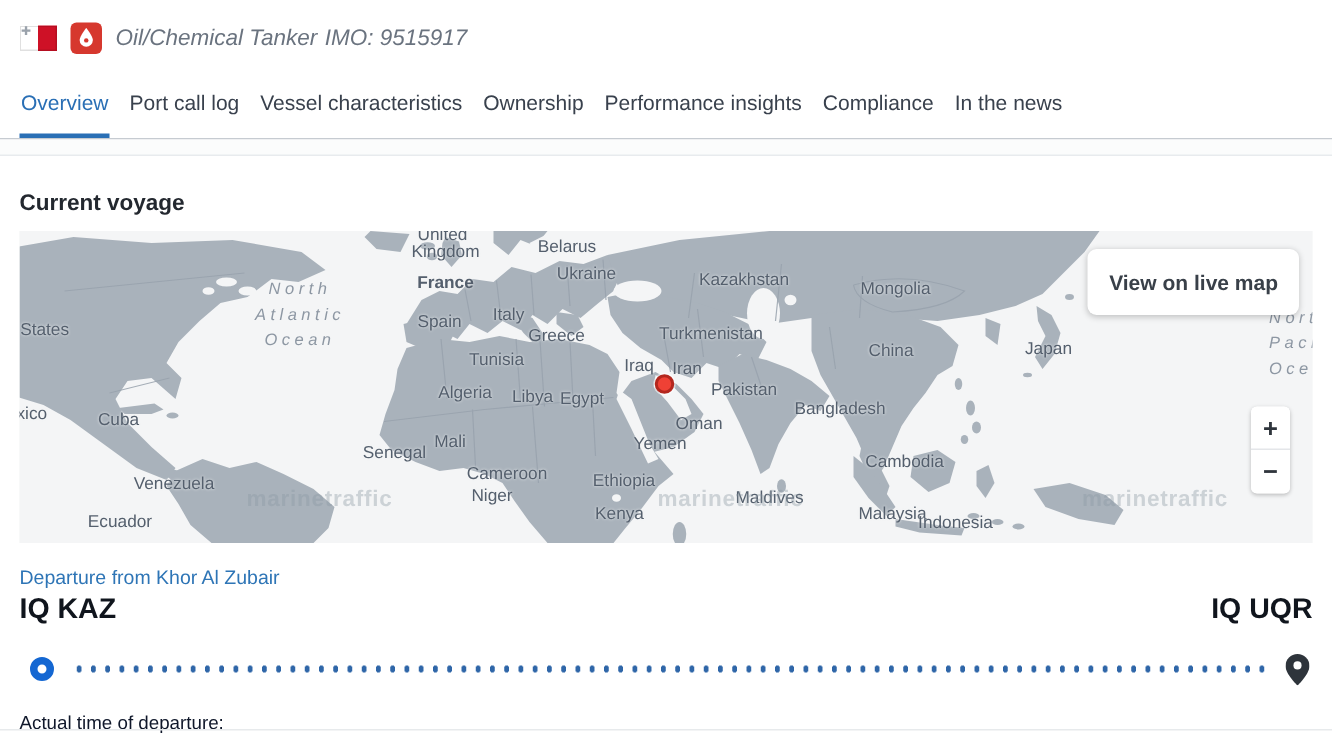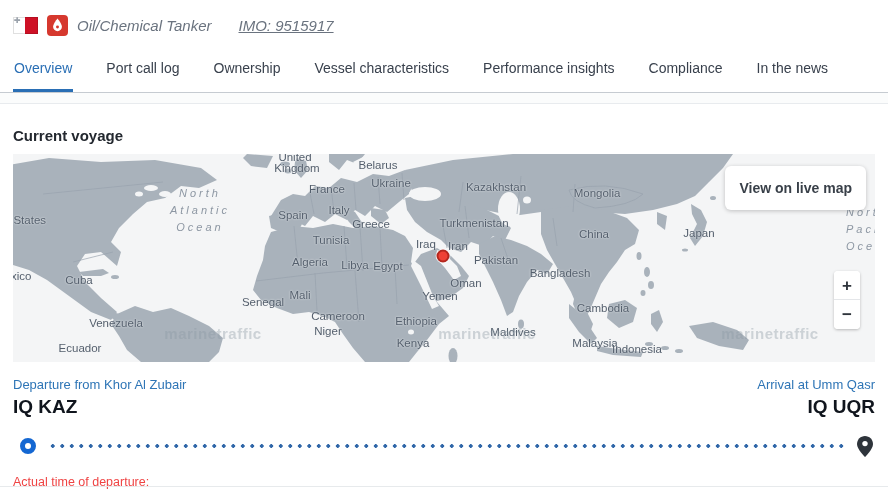--- a/index.html
+++ b/index.html
@@ -10,24 +10,24 @@
   
   .vheader{display:flex;align-items:center;height:42px;padding:4px 13px 0;}
   .flag{position:relative;width:25px;height:17px;margin-right:9px;flex:0 0 auto;
         background:linear-gradient(to right,#fff 50%,#ce1126 50%);
         box-shadow:inset 0 0 0 1px rgba(0,0,0,.12);}
   .flag .cross{position:absolute;left:1px;top:0px;font-size:8px;line-height:8px;color:#9aa2ab;}
   .vtitle{font-size:20px;font-weight:700;color:#333a47;letter-spacing:.4px;margin-right:13px;}
   .typebadge{width:21px;height:21px;border-radius:4px;background:#d6382e;margin-right:9px;
              display:flex;align-items:center;justify-content:center;flex:0 0 auto;}
   .subt{font-style:italic;color:#6a737f;font-size:15px;}
-  .subt .imo{margin-left:27px;text-decoration:underline;}
-
-  
-  .tabs{display:flex;gap:32px;padding:0 13px;border-bottom:1px solid #c6cbd1;white-space:nowrap;}
+  .subt .imo{margin-left:5px;}
+
+  
+  .tabs{display:flex;gap:12px;padding:0 13px;border-bottom:1px solid #c6cbd1;white-space:nowrap;}
   .tab{appearance:none;background:none;border:none;padding:14px 1px 13px;margin:0;cursor:pointer;
        font-family:inherit;font-size:14px;color:#39414d;border-bottom:3px solid transparent;}
   .tab.active{color:#2a6fb5;border-bottom-color:#2a6fb5;}
   .gapband{height:10px;background:#fbfcfc;border-bottom:1px solid #e8ebee;}
 
   
   .sec-title{margin:23px 13px 10px;font-size:15px;font-weight:700;color:#23282f;}
 
   
   .map{position:relative;margin:0 13px;width:862px;height:208px;background:#f4f5f6;overflow:hidden;}
@@ -57,21 +57,21 @@
   .routelinks{display:flex;justify-content:space-between;margin:15px 13px 0;font-size:13px;}
   .routelinks a{color:#2e75b6;text-decoration:none;cursor:pointer;}
   .codes{display:flex;justify-content:space-between;margin:4px 13px 0;font-size:19px;font-weight:700;color:#10151d;}
   .progress{display:flex;align-items:center;margin:16px 13px 0;height:24px;}
   .donut{width:6px;height:6px;border:5px solid #1467d2;border-radius:50%;margin-left:7px;flex:0 0 auto;}
   .dots{flex:1;height:6px;margin:0 10px 0 12px;
         background-image:radial-gradient(1.7px 2.4px at 50% 50%,#2f66a8 98%,transparent);
         background-size:9.5px 6px;background-repeat:repeat-x;background-position:0 50%;}
   .pin{flex:0 0 auto;margin-right:2px;}
   .atd{margin:17px 13px 0;}
-  .atd .lbl{font-size:12.5px;color:#ef4444;}
+  .atd .lbl{font-size:12.5px;color:#0f172a;}
   .atd .val{font-size:13.5px;color:#3c434d;margin-top:4px;}
   .bottomline{position:absolute;left:0;right:0;bottom:3px;border-top:1px solid #e7eaec;}
 </style>
 </head>
 <body>
 
 <div class="page">
 
   <header class="vheader">
     <span class="flag">
@@ -84,22 +84,22 @@
       </svg>
     </span>
     <span class="subt">
       <span>Oil/Chemical Tanker</span><span class="imo">IMO: 9515917</span>
     </span>
   </header>
 
   <nav class="tabs">
       <button class="tab active">Overview</button>
       <button class="tab">Port call log</button>
+      <button class="tab">Vessel characteristics</button>
       <button class="tab">Ownership</button>
-      <button class="tab">Vessel characteristics</button>
       <button class="tab">Performance insights</button>
       <button class="tab">Compliance</button>
       <button class="tab">In the news</button>
     </nav>
   <div class="gapband"></div>
 
   <main>
     <h2 class="sec-title">Current voyage</h2>
 
     <div class="map">
@@ -199,21 +199,21 @@
           <path d="M30,40 L150,28"></path>
             <path d="M60,108 L100,98"></path>
         </g>
       </svg>
 
       <div>
           <span class="clbl" style="left: 282px; top: 3px;">United</span>
           <span class="clbl" style="left: 284px; top: 14px;">Kingdom</span>
           <span class="clbl" style="left: 365px; top: 11px;">Belarus</span>
           <span class="clbl" style="left: 378px; top: 29px;">Ukraine</span>
-          <span class="clbl" style="left: 314px; top: 35px;">France</span>
+          <span class="clbl" style="left: 284px; top: 35px; font-weight: bold;">France</span>
           <span class="clbl" style="left: 280px; top: 61px;">Spain</span>
           <span class="clbl" style="left: 326px; top: 56px;">Italy</span>
           <span class="clbl" style="left: 358px; top: 70px;">Greece</span>
           <span class="clbl" style="left: 318px; top: 86px;">Tunisia</span>
           <span class="clbl" style="left: 297px; top: 108px;">Algeria</span>
           <span class="clbl" style="left: 342px; top: 111px;">Libya</span>
           <span class="clbl" style="left: 375px; top: 112px;">Egypt</span>
           <span class="clbl" style="left: 250px; top: 148px;">Senegal</span>
           <span class="clbl" style="left: 287px; top: 141px;">Mali</span>
           <span class="clbl" style="left: 315px; top: 140px; margin-top: 37px;">Niger</span>
@@ -261,21 +261,20 @@
 
       <div class="zoomctl">
         <button class="zin">+</button>
         <button class="zout">−</button>
       </div>
 
     </div>
 
     <div class="routelinks">
       <a>Departure from Khor Al Zubair</a>
-      <a>Arrival at Umm Qasr</a>
     </div>
 
     <div class="codes">
       <span>IQ KAZ</span>
       <span>IQ UQR</span>
     </div>
 
     <div class="progress">
       <span class="donut"></span>
       <span class="dots"></span>

